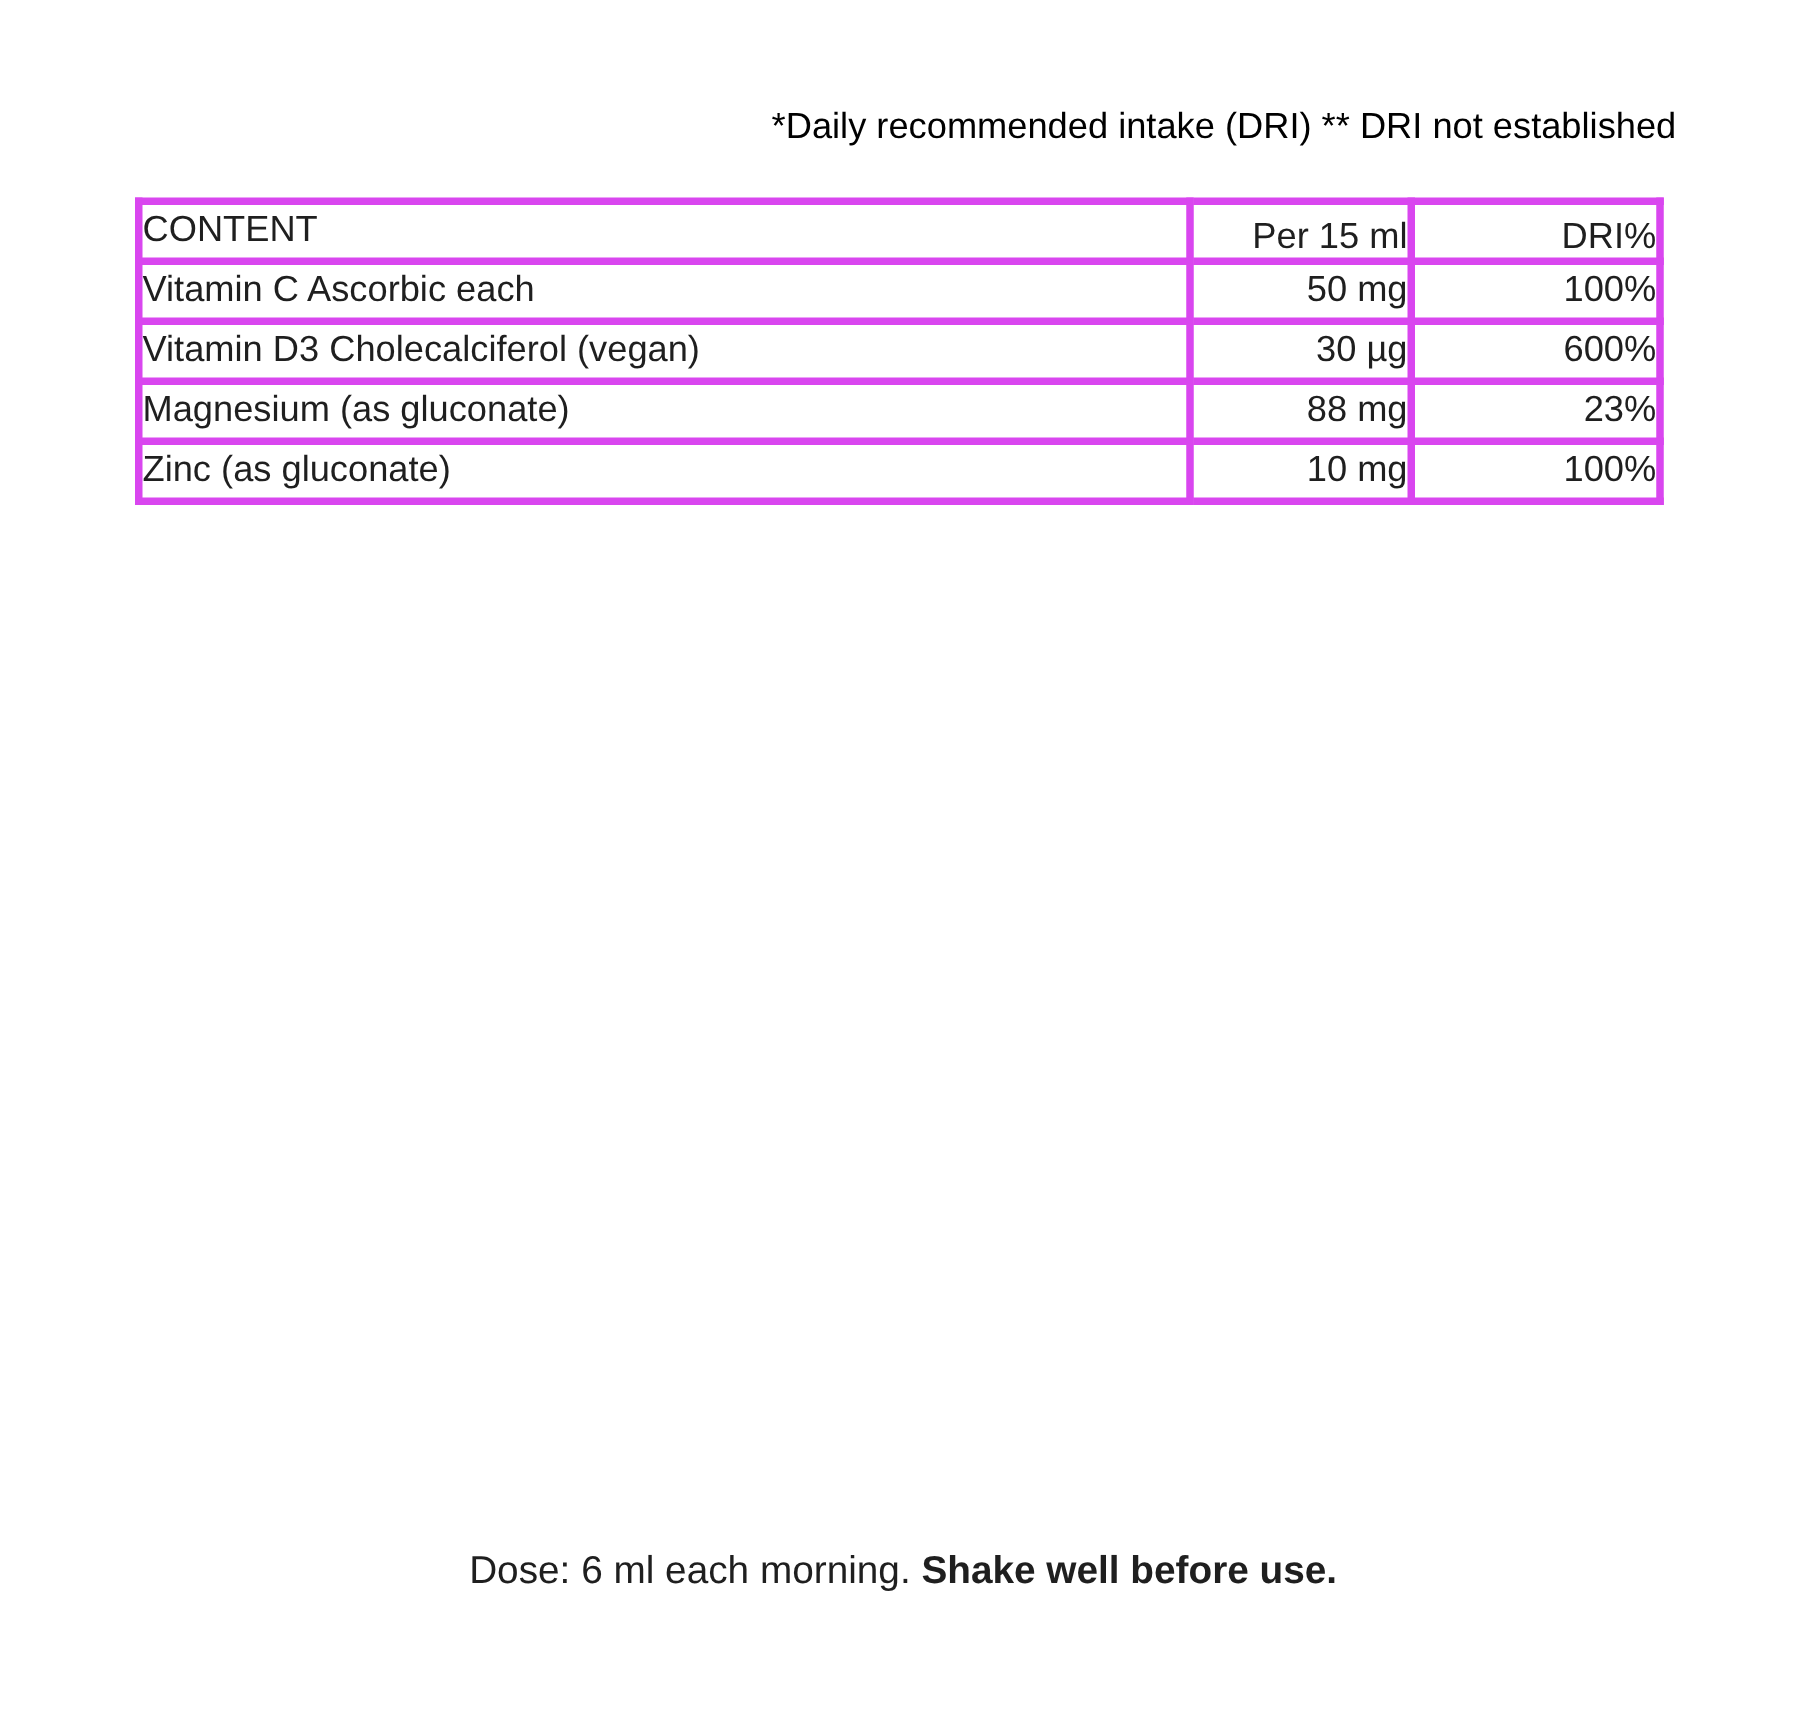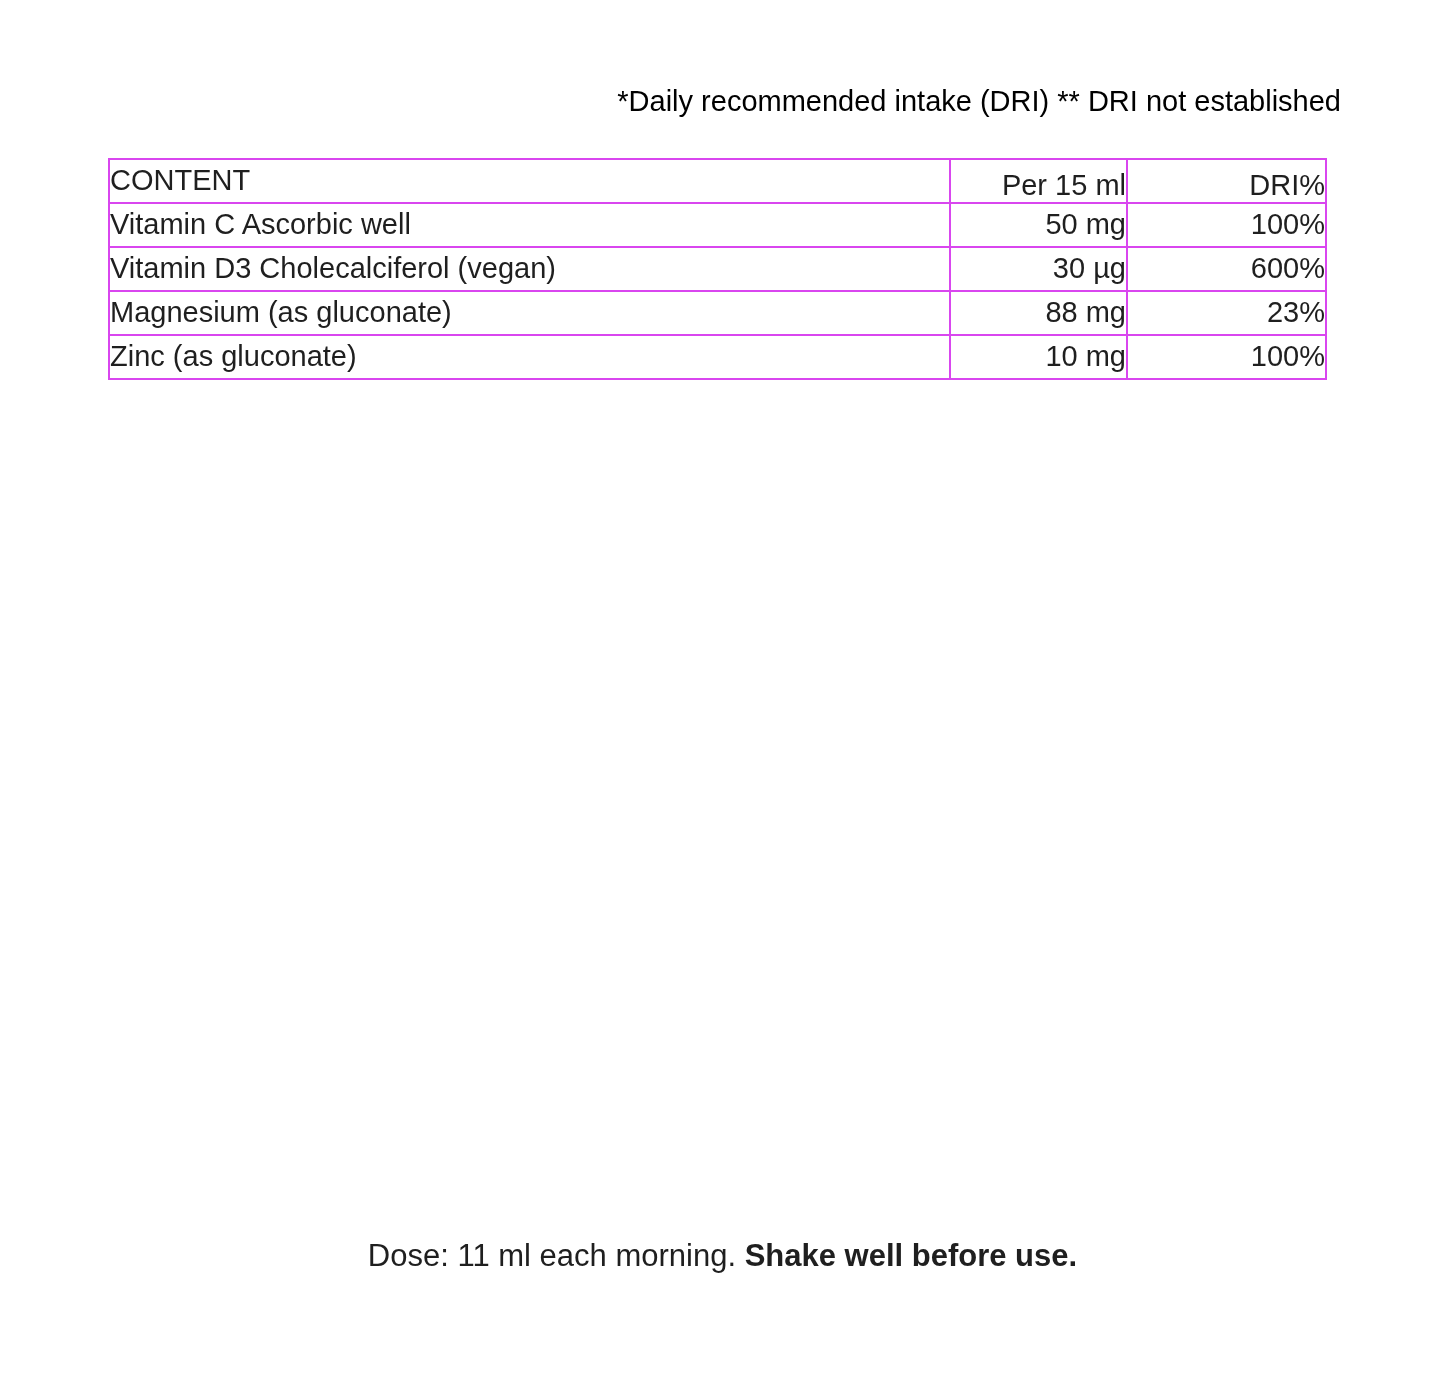--- a/index.html
+++ b/index.html
@@ -26,21 +26,21 @@
   }
   table.supplement-table {
     position: absolute;
     left: 108px;
     top: 158px;
     border-collapse: collapse;
     table-layout: fixed;
   }
   table.supplement-table th,
   table.supplement-table td {
-    border: 2px solid #d946ef;
+    border: 6px solid #d946ef;
     height: 42px;
     font-size: 29px;
     font-weight: normal;
     padding: 0;
     line-height: 1.1;
     background: #ffffff;
     color: #1f1f1f;
     overflow: hidden;
     white-space: nowrap;
   }
@@ -85,21 +85,21 @@
   </colgroup>
   <thead>
     <tr>
       <th class="cell-content">CONTENT</th>
       <th class="cell-amount">Per 15 ml</th>
       <th class="cell-dri">DRI%</th>
     </tr>
   </thead>
   <tbody>
     <tr>
-      <td class="cell-content">Vitamin C Ascorbic well</td>
+      <td class="cell-content">Vitamin C Ascorbic each</td>
       <td class="cell-amount">50 mg</td>
       <td class="cell-dri">100%</td>
     </tr>
     <tr>
       <td class="cell-content">Vitamin D3 Cholecalciferol (vegan)</td>
       <td class="cell-amount">30 µg</td>
       <td class="cell-dri">600%</td>
     </tr>
     <tr>
       <td class="cell-content">Magnesium (as gluconate)</td>
@@ -108,14 +108,14 @@
     </tr>
     <tr>
       <td class="cell-content">Zinc (as gluconate)</td>
       <td class="cell-amount">10 mg</td>
       <td class="cell-dri">100%</td>
     </tr>
   </tbody>
 </table>
 
 <div class="dose-line">
-  <span>Dose: 11 ml each morning. </span><span class="bold-part">Shake well before use.</span>
+  <span>Dose: 6 ml each morning. </span><span class="bold-part">Shake well before use.</span>
 </div>
 
 </body></html>

